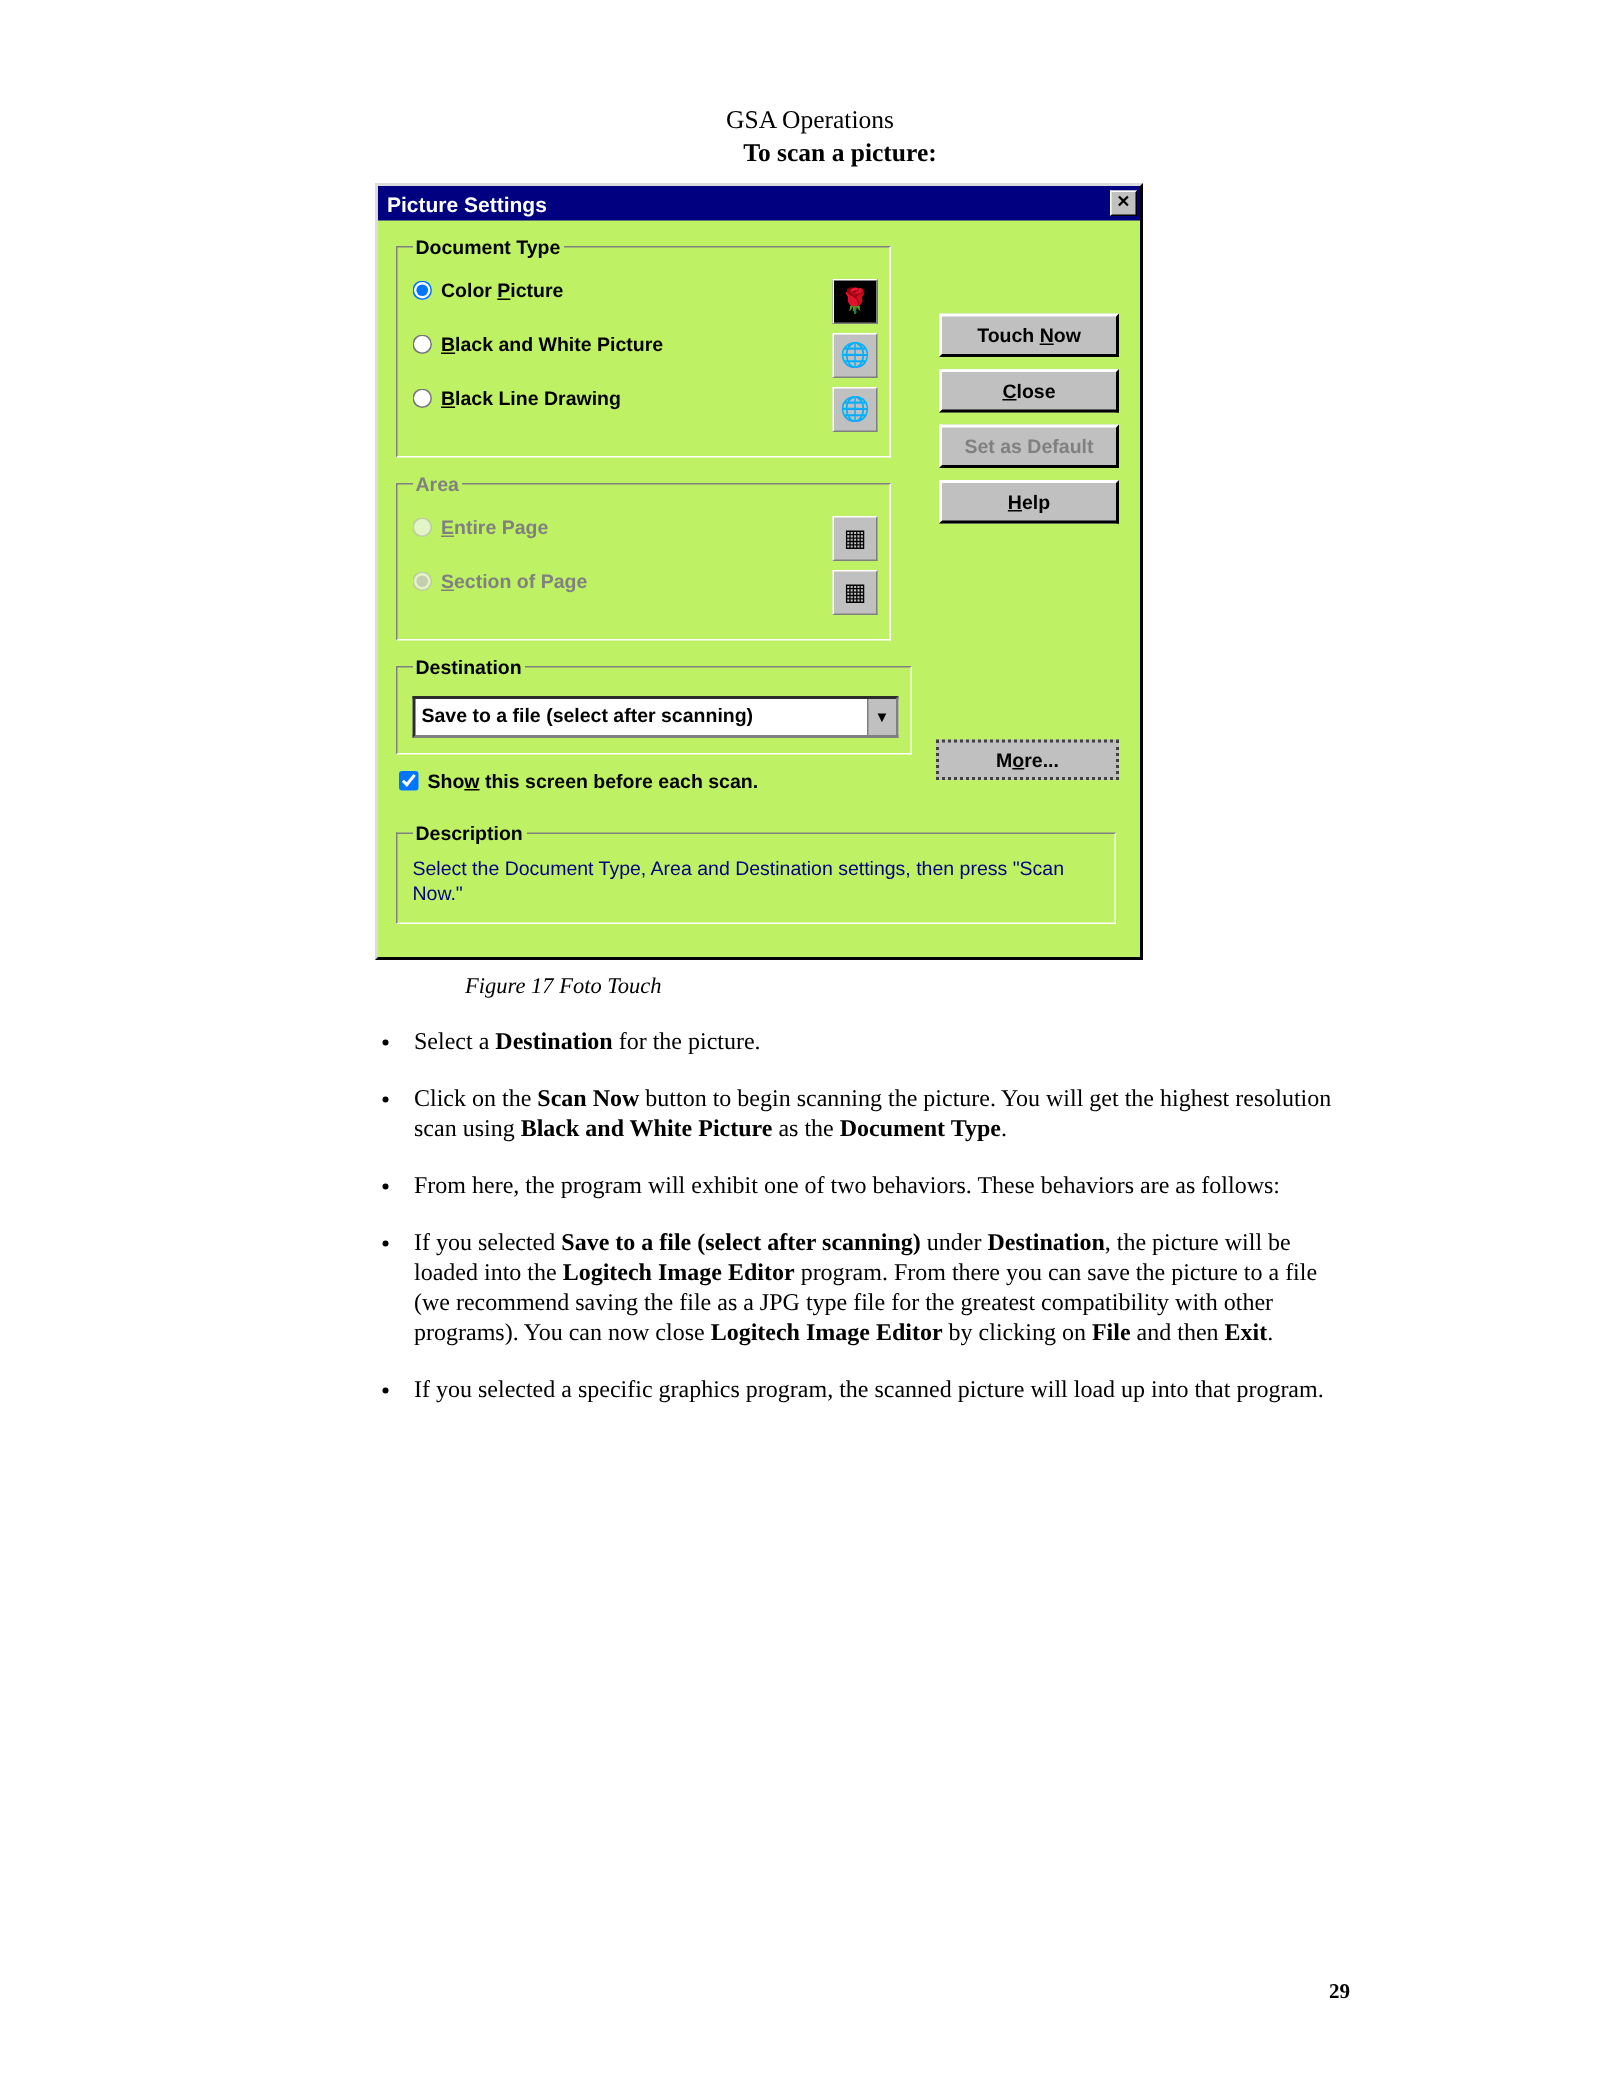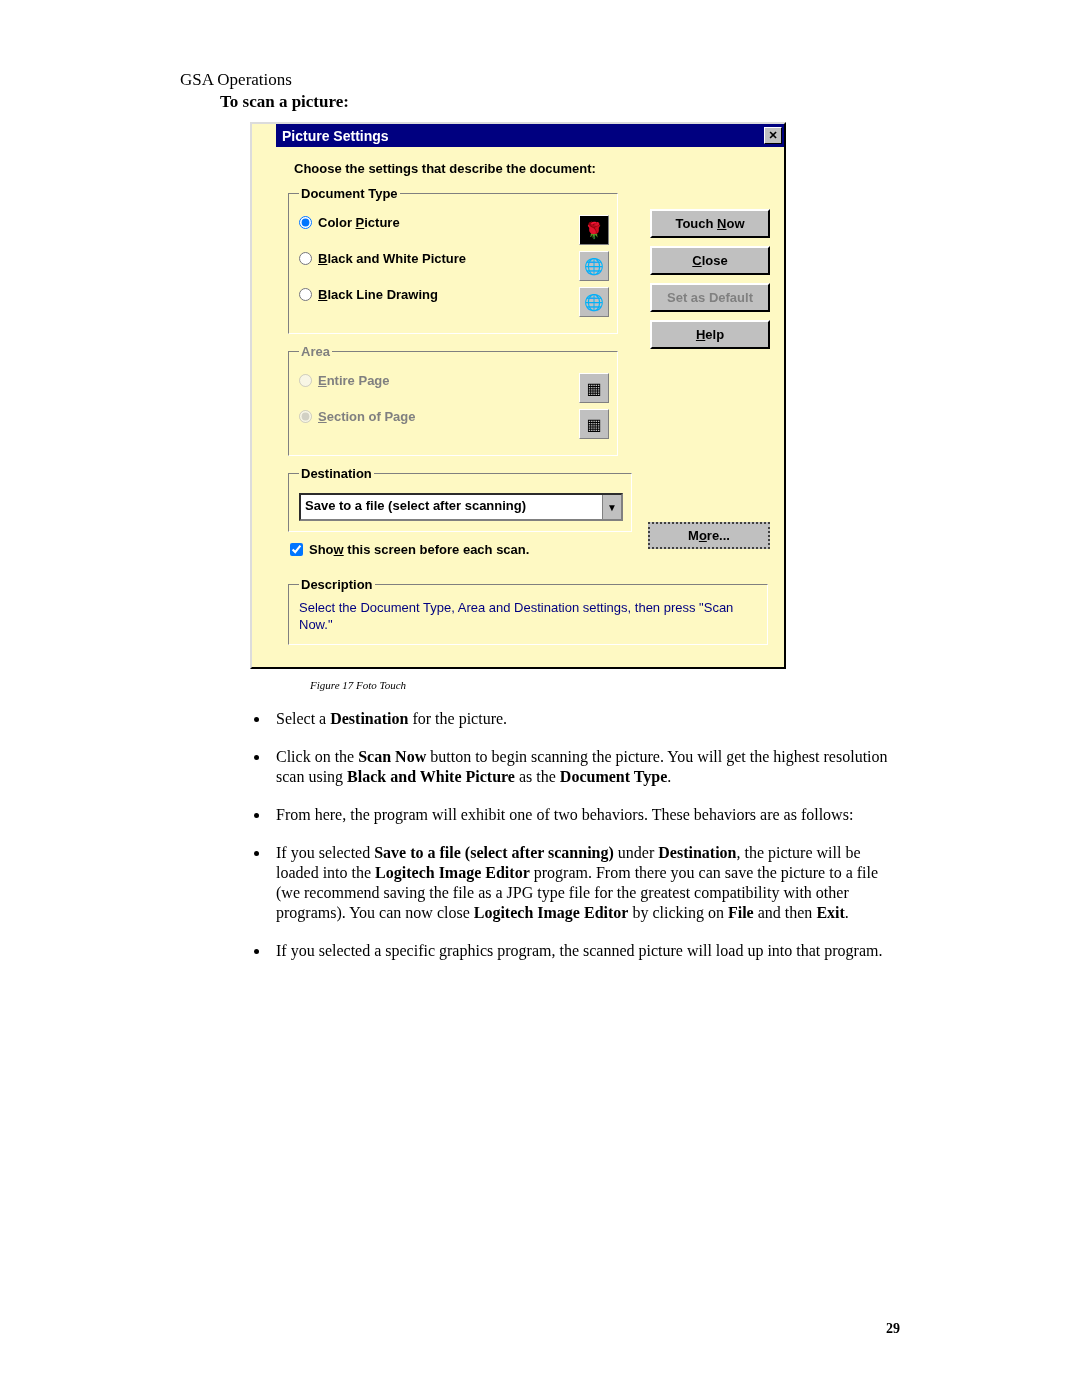--- a/index.html
+++ b/index.html
@@ -12,20 +12,21 @@
   }
   .page {
     width: 1080px;
     height: 1397px;
     position: relative;
     box-sizing: border-box;
     padding: 70px 180px 60px 180px;
   }
   .header-block {
     font-size: 17px;
+    text-align: center;
   }
   .heading {
     font-weight: bold;
     margin-top: 2px;
     margin-left: 40px;
   }
   .bullets {
     margin: 18px 0 0 60px;
     padding: 0;
   }
@@ -33,28 +34,27 @@
     list-style: disc;
     margin: 0 0 18px 30px;
     padding-left: 6px;
     line-height: 1.25;
   }
   .dialog-wrap {
     margin: 10px 0 10px 70px;
   }
   .dialog {
     width: 508px;
-    background: #fef9c3;
+    background: #bef264;
     border: 2px solid #000;
     border-top-color: #dcdcdc;
     border-left-color: #dcdcdc;
     font-family: "MS Sans Serif", Arial, sans-serif;
     font-size: 13px;
     color: #000;
-    padding-left: 24px;
   }
   .titlebar {
     background: #000080;
     color: #fff;
     display: flex;
     align-items: center;
     justify-content: space-between;
     padding: 2px 2px 2px 6px;
     font-weight: bold;
     font-size: 14px;
@@ -201,21 +201,21 @@
     border-color: #404040;
     background: #c0c0c0;
     padding: 4px 0;
     text-align: center;
     font-weight: bold;
     font-family: "MS Sans Serif", Arial, sans-serif;
     font-size: 13px;
   }
   .caption {
     font-style: italic;
-    font-size: 11px;
+    font-size: 15px;
     margin: 10px 0 18px 130px;
   }
   .pagenum {
     position: absolute;
     bottom: 60px;
     right: 180px;
     font-weight: bold;
     font-size: 14px;
     font-family: "Times New Roman", serif;
     text-align: center;
@@ -233,21 +233,20 @@
 
 
   <div class="dialog-wrap">
     <div class="dialog">
       <div class="titlebar">
         <span>Picture Settings</span>
         <span class="close-x">✕</span>
       </div>
       <div class="dialog-body">
 
-        <div class="prompt">Choose the settings that describe the document:</div>
 
         <div class="side-btns">
           <div class="btn">
             <span>Touch </span><span class="u">N</span><span>ow</span>
           </div>
           <div class="btn">
             <span class="u">C</span><span>lose</span>
           </div>
           <div class="btn disabled">Set as Default</div>
           <div class="btn">

